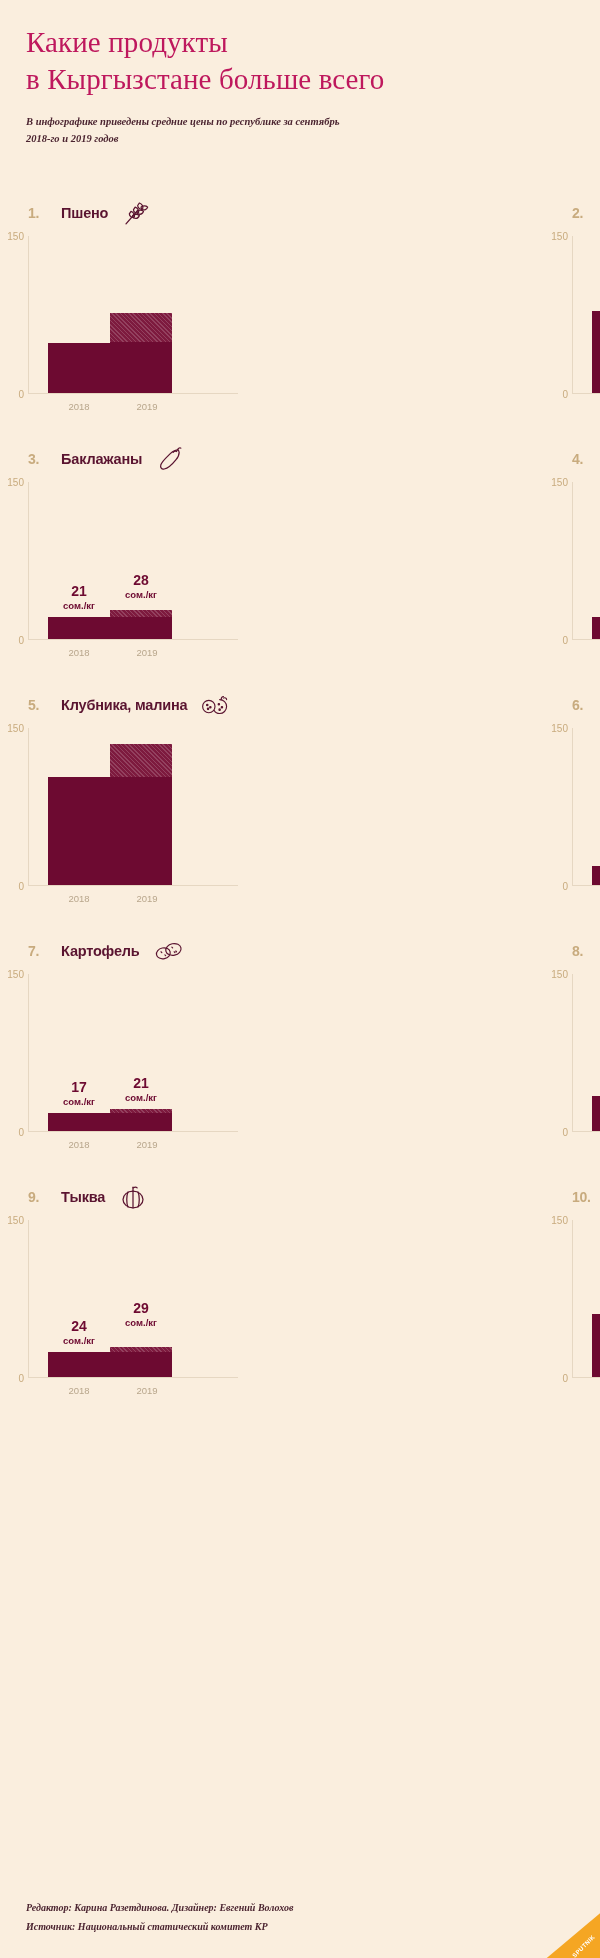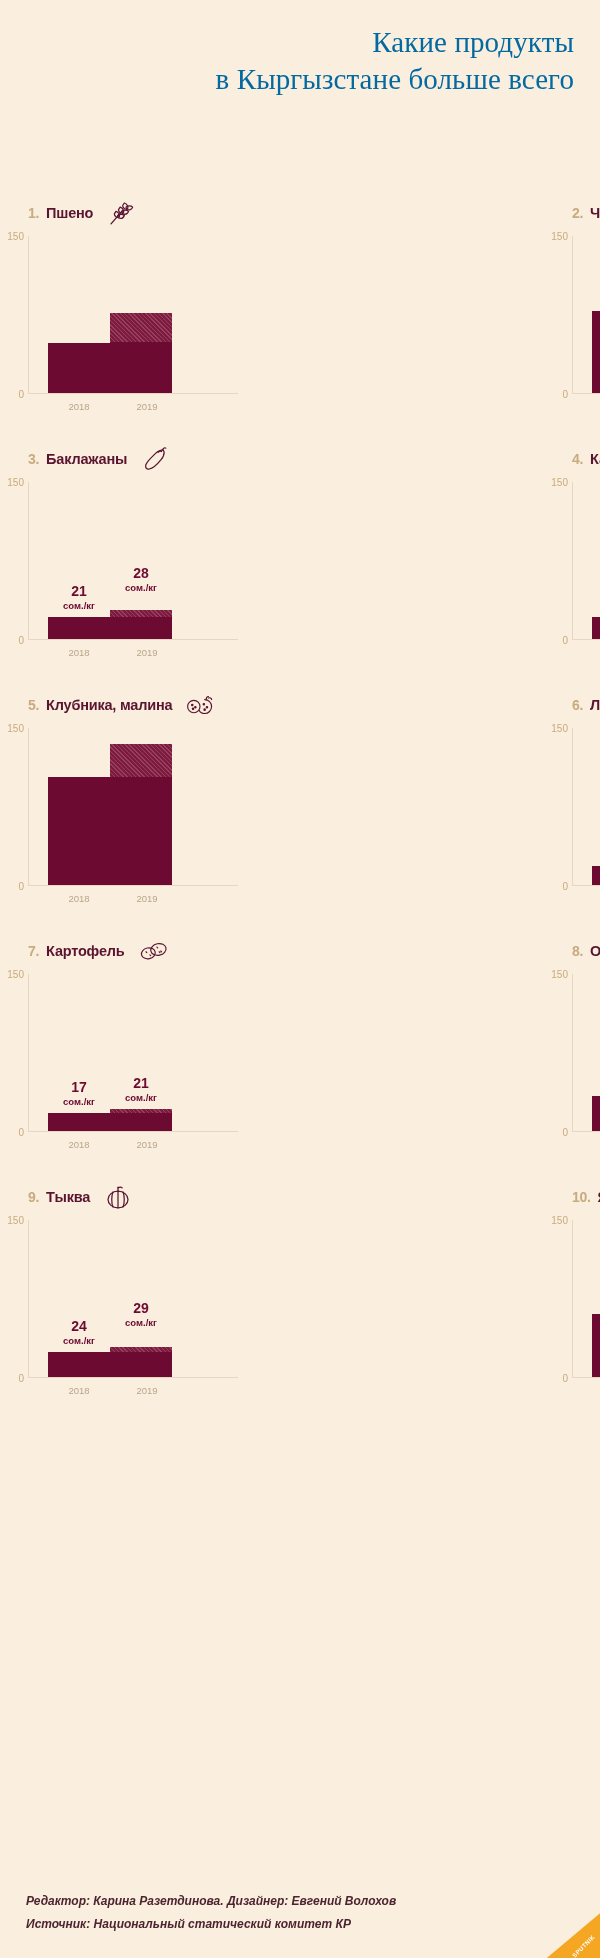--- a/index.html
+++ b/index.html
@@ -16,24 +16,23 @@
     height: 1958px;
     background: #faeede;
   }
 
   
   .header { position: absolute; left: 26px; top: 24px; width: 548px; }
   .title {
     font-family: "Liberation Serif", serif;
     font-size: 29px;
     line-height: 1.26;
-    color: #0369a1;
+    color: #be185d;
     font-weight: 400;
     letter-spacing: 0.1px;
-    text-align: right;
   }
   .subtitle {
     margin-top: 16px;
     font-family: "Liberation Serif", serif;
     font-style: italic;
     font-weight: bold;
     font-size: 10.5px;
     line-height: 1.65;
     color: #4b2430;
     max-width: 420px;
@@ -62,20 +61,21 @@
     font-weight: bold;
     color: #c8ab7e;
     letter-spacing: -0.3px;
   }
   .pname {
     font-size: 14.5px;
     font-weight: bold;
     color: #5a1430;
     letter-spacing: -0.2px;
     white-space: nowrap;
+    margin-left: 15px;
   }
   .picon { width: 34px; height: 30px; display: block; flex: 0 0 auto; margin-left: 4px; }
   .picon svg { display: block; width: 100%; height: 100%; }
 
   
   .plot {
     position: relative;
     width: 248px;
     height: 158px;
   }
@@ -161,24 +161,24 @@
     text-align: center;
     font-size: 9.5px;
     color: #b8a68c;
   }
 
   
   .footer {
     position: absolute;
     left: 26px;
     bottom: 22px;
-    font-family: Liberation Sans, sans-serif;
+    font-family: Liberation Serif, serif;
     font-style: italic;
     font-weight: bold;
-    font-size: 12px;
+    font-size: 10px;
     line-height: 1.9;
     color: #4b2430;
   }
   .logo {
     position: absolute;
     right: 0; bottom: 0;
     width: 58px; height: 48px;
     overflow: hidden;
   }
   .logo-tri {
@@ -203,20 +203,22 @@
 <body>
 
 <div class="page">
 
   <div class="header">
     <div class="title">
       <div>Какие продукты</div>
       <div>в Кыргызстане больше всего</div>
     </div>
     <div class="subtitle">
+      <div>В инфографике приведены средние цены по республике за сентябрь</div>
+      <div>2018-го и 2019 годов</div>
     </div>
   </div>
 
   <div class="grid" id="grid">
       <div class="row">
         <div class="cell left">
       <div class="chart-head">
         <span class="rank">1.</span>
         <span class="pname">Пшено</span>
         <span class="picon">
@@ -308,21 +310,21 @@
         <div class="xaxis"></div>
         <div class="bars">
         <div class="barwrap">
           <div class="vlabel outside" style="bottom:28px;">
             <span class="num">21</span>
             <span class="unit">сом./кг</span>
           </div>
           <div class="bar" style="height:22px;--hatch:0px;"></div>
         </div>
         <div class="barwrap">
-          <div class="vlabel outside" style="bottom:46px;">
+          <div class="vlabel outside" style="bottom:39px;">
             <span class="num">28</span>
             <span class="unit">сом./кг</span>
           </div>
           <div class="bar hatched" style="height:29px;--hatch:7px;"></div>
         </div>
             </div>
         <div class="xticks">
               <div class="xtick">2018</div>
               <div class="xtick">2019</div>
             </div>

